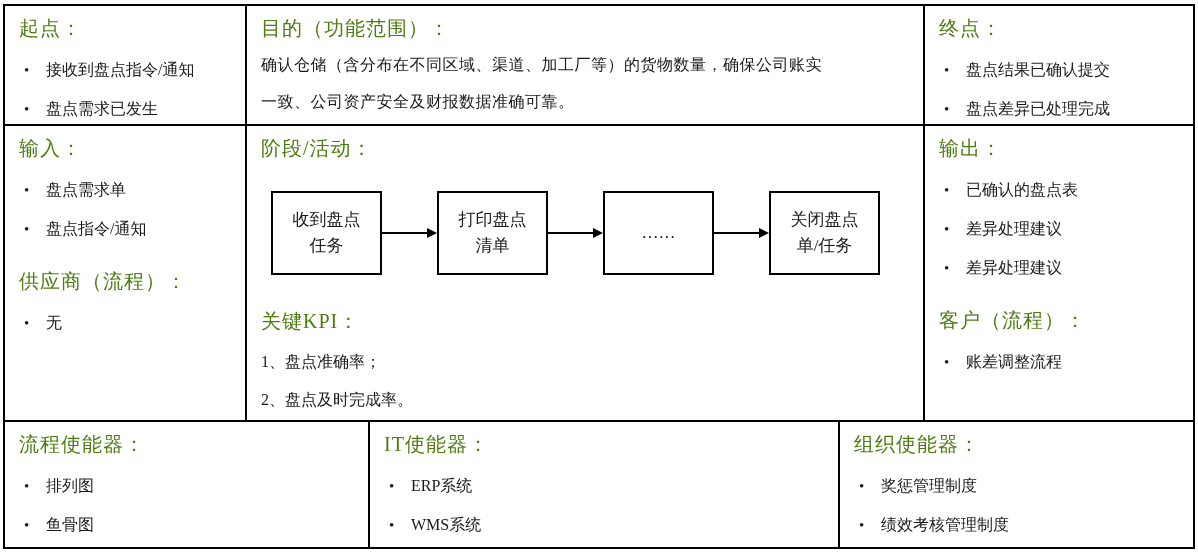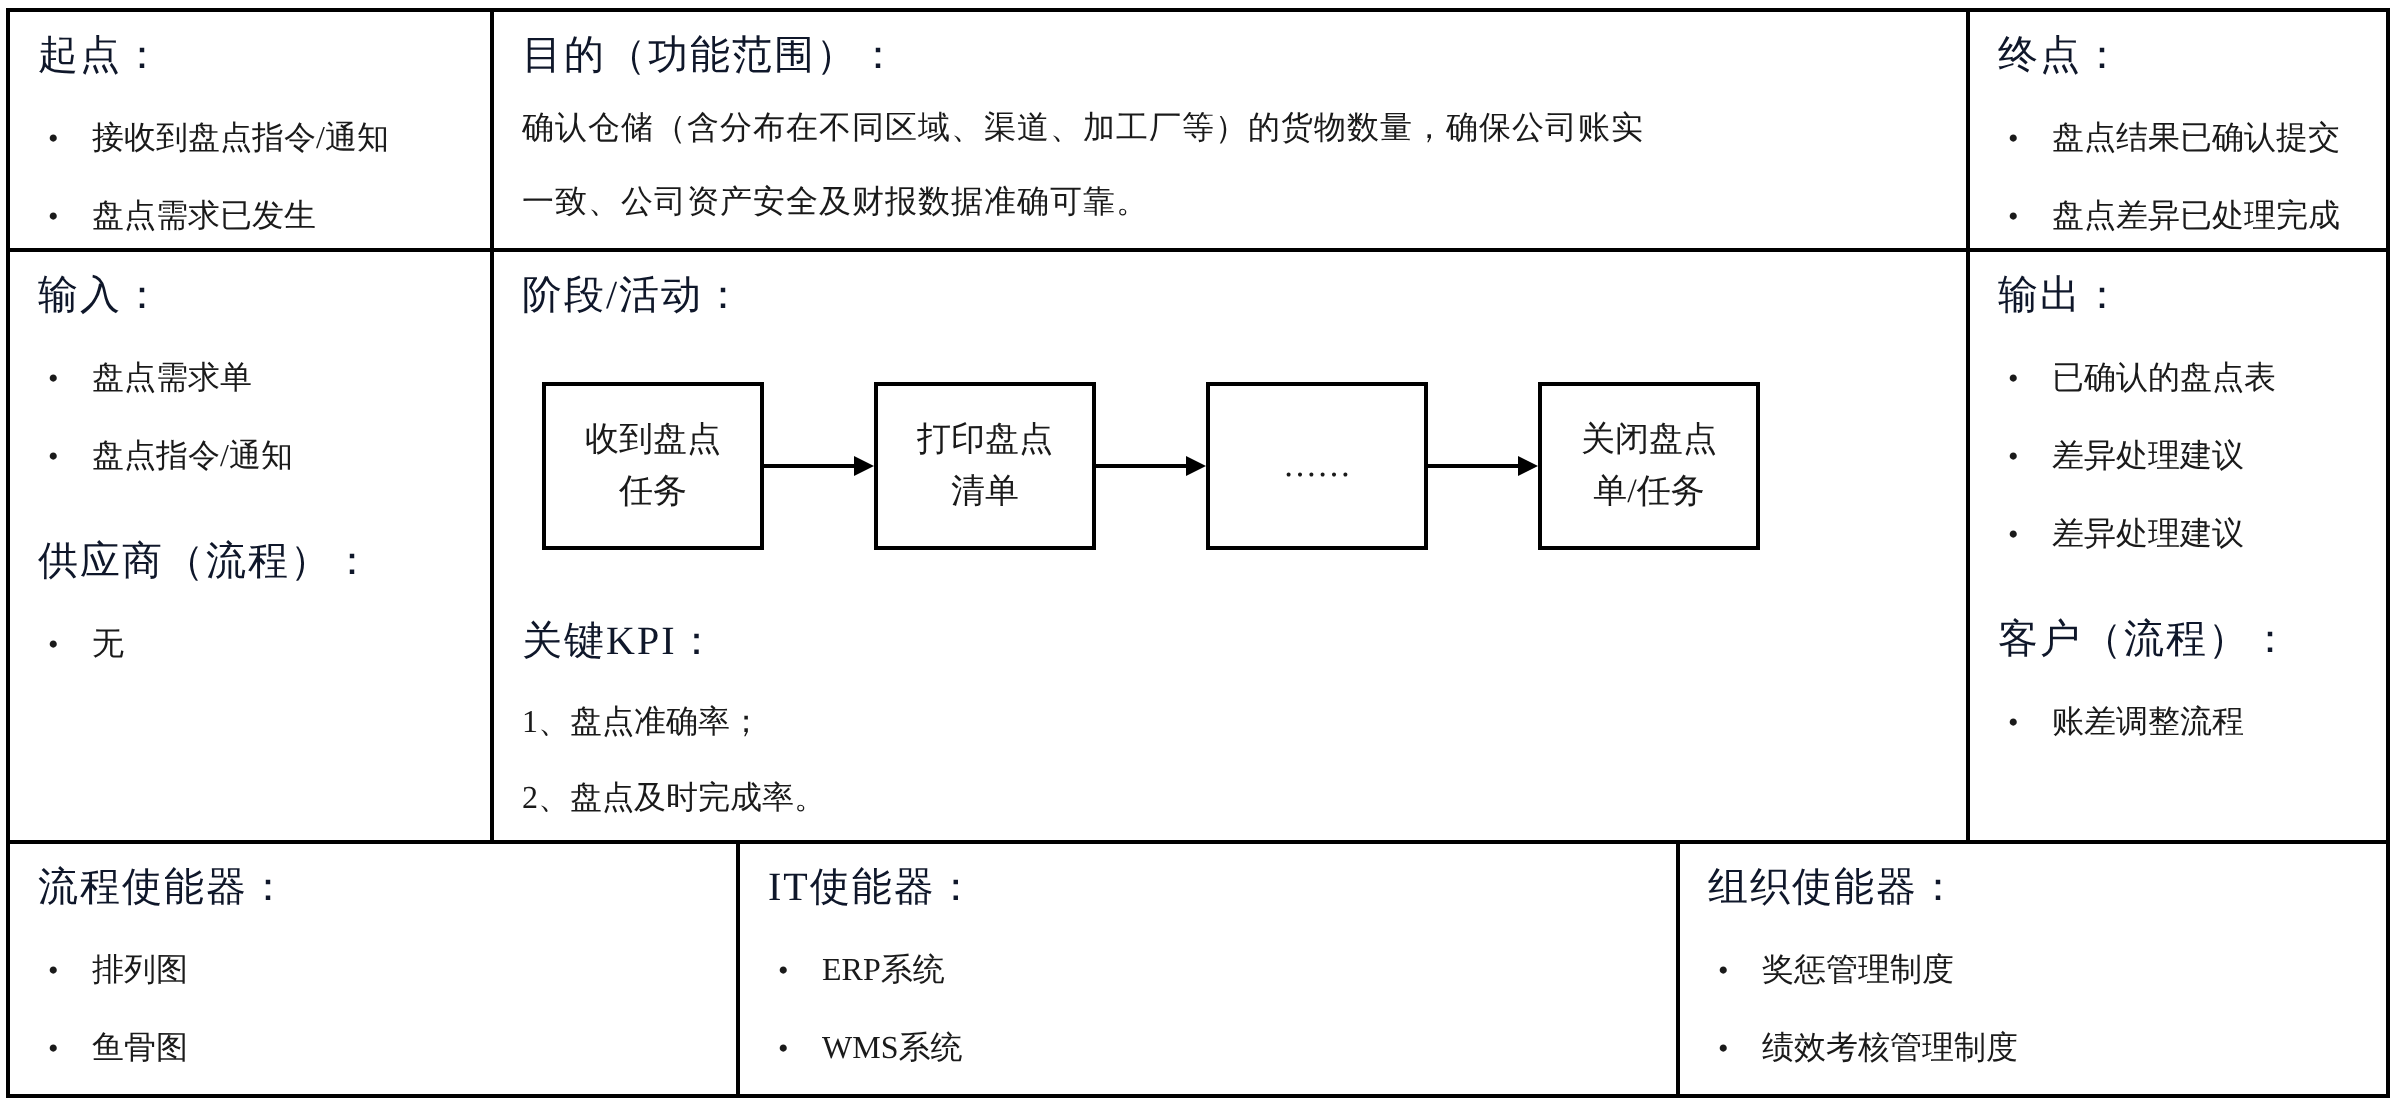--- a/index.html
+++ b/index.html
@@ -16,28 +16,28 @@
     display: flex; flex-direction: column;
     background: #fff;
   }
   .row { display: flex; flex: none; }
   .row-top { height: 118px; }
   .row-mid { height: 294px; border-top: 2px solid #000; }
   .row-bottom { flex: 1; border-top: 2px solid #000; }
   .cell { box-sizing: border-box; padding: 8px 14px; overflow: hidden; }
   .col-left  { width: 240px; flex: none; }
   .col-mid   { flex: 1; border-left: 2px solid #000; border-right: 2px solid #000; }
-  .col-right { width: 208px; flex: none; }
+  .col-right { width: 268px; flex: none; }
   .b-left  { width: 363px; flex: none; }
   .b-mid   { width: 472px; flex: none; border-left: 2px solid #000; border-right: 2px solid #000; }
   .b-right { flex: 1; font-family: Liberation Serif, serif; }
 
   .cell-title {
     margin: 0; font-size: 20px; font-weight: normal;
-    line-height: 28px; letter-spacing: 1px; color: #0f172a;
+    line-height: 28px; letter-spacing: 1px; color: #4d7c0f;
   }
   .cell-title.second { margin-top: 27px; }
   .cell-title.kpi-title { margin-top: 32px; }
 
   ul.bullets { list-style: none; margin: 2px 0 0 0; padding: 0; }
   ul.bullets li {
     position: relative; padding-left: 27px;
     font-size: 16px; line-height: 22px; margin-top: 17px;
   }
   ul.bullets li::before {

